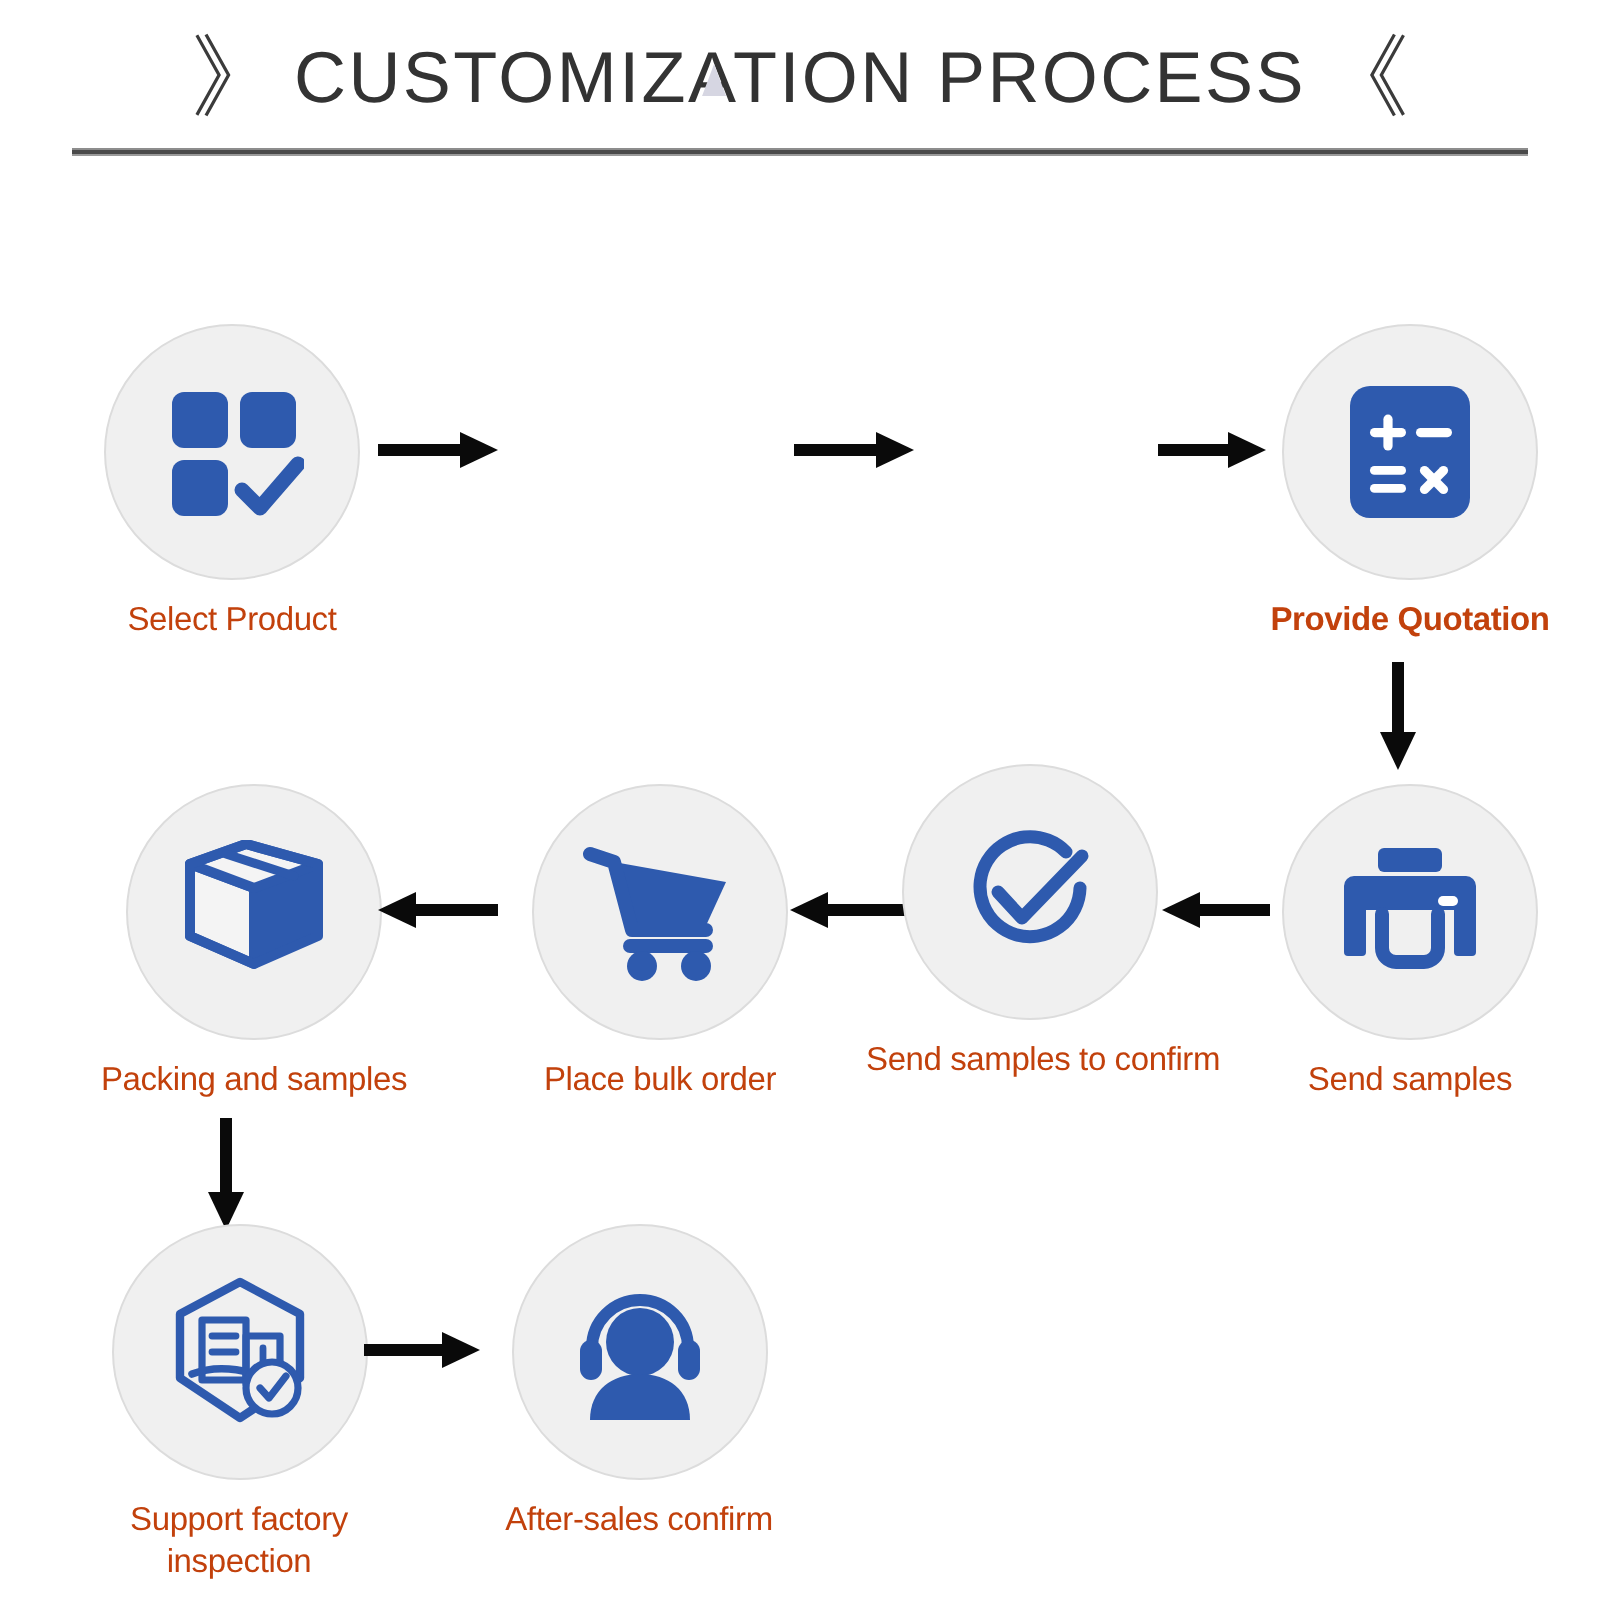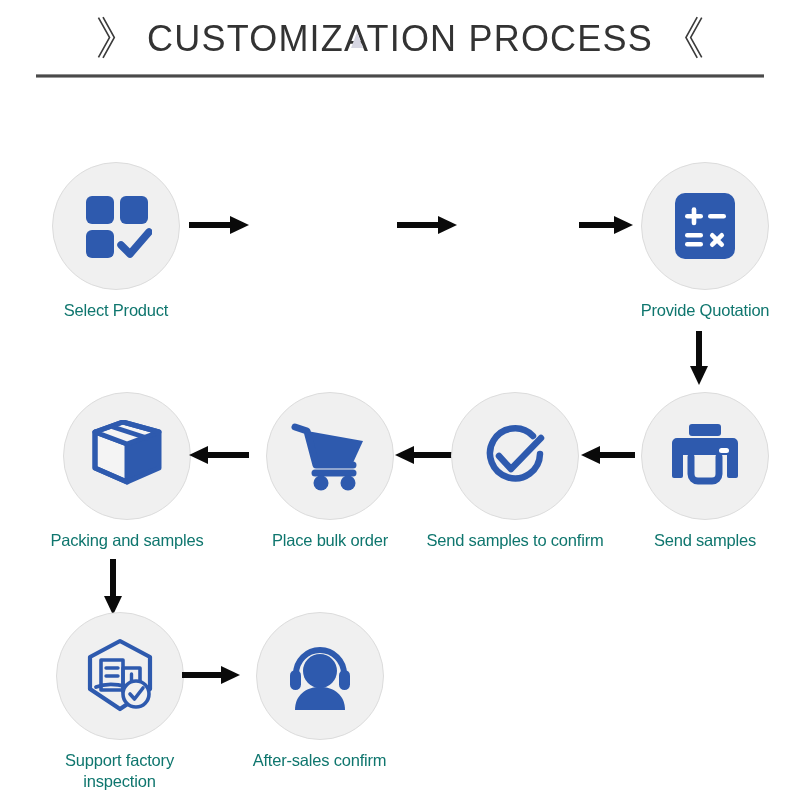--- a/index.html
+++ b/index.html
@@ -96,21 +96,21 @@
     display: flex;
     align-items: center;
     justify-content: center;
   }
 
   .circle svg { display: block; }
 
   .node-label {
     margin-top: 10px;
     font-size: 16.5px;
-    color: #0f766e;
+    color: #c2410c;
     font-family: "Liberation Sans", sans-serif;
     line-height: 1.25;
     letter-spacing: -0.2px;
     white-space: pre-line;
   }
 
   
   .arrow {
     position: absolute;
   }
@@ -161,21 +161,21 @@
   </div>
 
 
   <div class="arrow" style="left:578px; top:212px;">
     <svg width="56" height="26" viewBox="0 0 56 26">
       <line x1="1" y1="13" x2="40" y2="13" stroke="#0a0a0a" stroke-width="6"></line>
       <polygon points="36,4 55,13 36,22" fill="#0a0a0a"></polygon>
     </svg>
   </div>
 
-  <div class="node" style="left:620px; top:162px; width:170px;">
+  <div class="node" style="left:620px; top:162px; width:170px;font-weight:bold;">
     <div class="circle">
       <svg width="66" height="72" viewBox="0 0 66 72">
         <rect x="3" y="3" width="60" height="66" rx="10" fill="#2e5aae"></rect>
 
         <rect x="13" y="24" width="18" height="4.6" rx="2.3" fill="#ffffff"></rect>
         <rect x="19.7" y="17.3" width="4.6" height="18" rx="2.3" fill="#ffffff"></rect>
 
         <rect x="36" y="24" width="18" height="4.6" rx="2.3" fill="#ffffff"></rect>
 
         <rect x="13" y="43" width="18" height="4.4" rx="2.2" fill="#ffffff"></rect>
@@ -238,21 +238,21 @@
     <div class="node-label">Place bulk order</div>
   </div>
 
   <div class="arrow" style="left:392px; top:442px;">
     <svg width="64" height="26" viewBox="0 0 64 26">
       <line x1="18" y1="13" x2="63" y2="13" stroke="#0a0a0a" stroke-width="6"></line>
       <polygon points="22,4 3,13 22,22" fill="#0a0a0a"></polygon>
     </svg>
   </div>
 
-  <div class="node" style="left:420px; top:392px; width:190px;">
+  <div class="node" style="left:420px; top:382px; width:190px;text-align:right;">
     <div class="circle">
       <svg width="74" height="74" viewBox="0 0 74 74">
         <path d="M55 17 A25 25 0 1 0 62 35" fill="none" stroke="#2e5aae" stroke-width="6.5" stroke-linecap="round"></path>
         <path d="M21 37 L33 50 L63 19" fill="none" stroke="#2e5aae" stroke-width="6.5" stroke-linecap="round" stroke-linejoin="round"></path>
       </svg>
     </div>
     <div class="node-label">Send samples to confirm</div>
   </div>
 
   <div class="arrow" style="left:578px; top:442px;">

